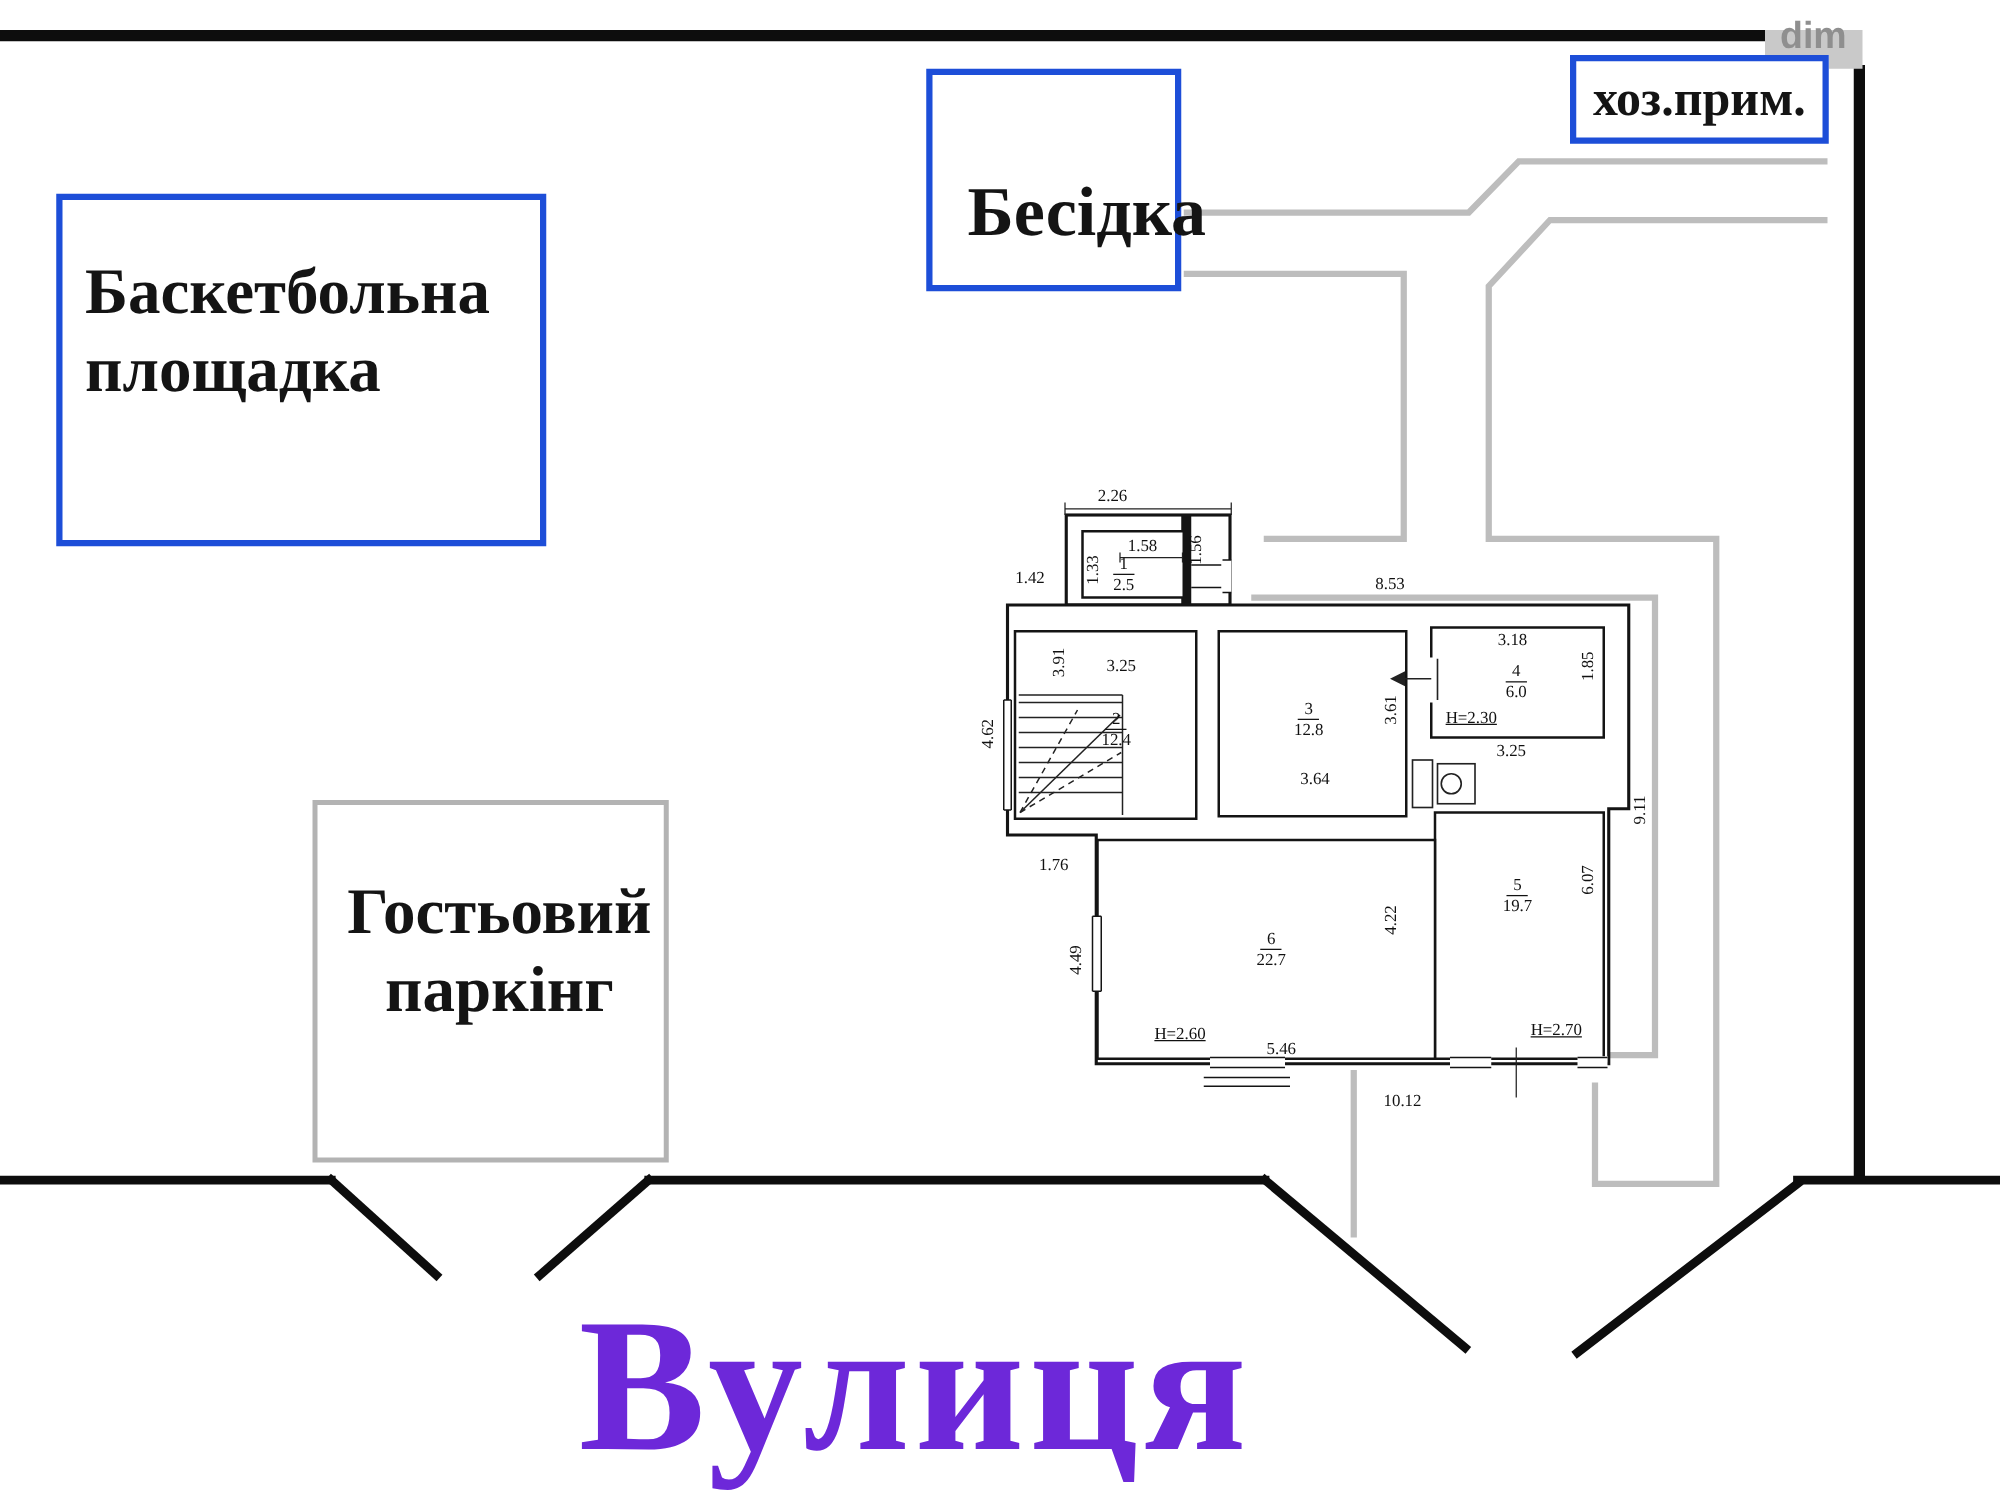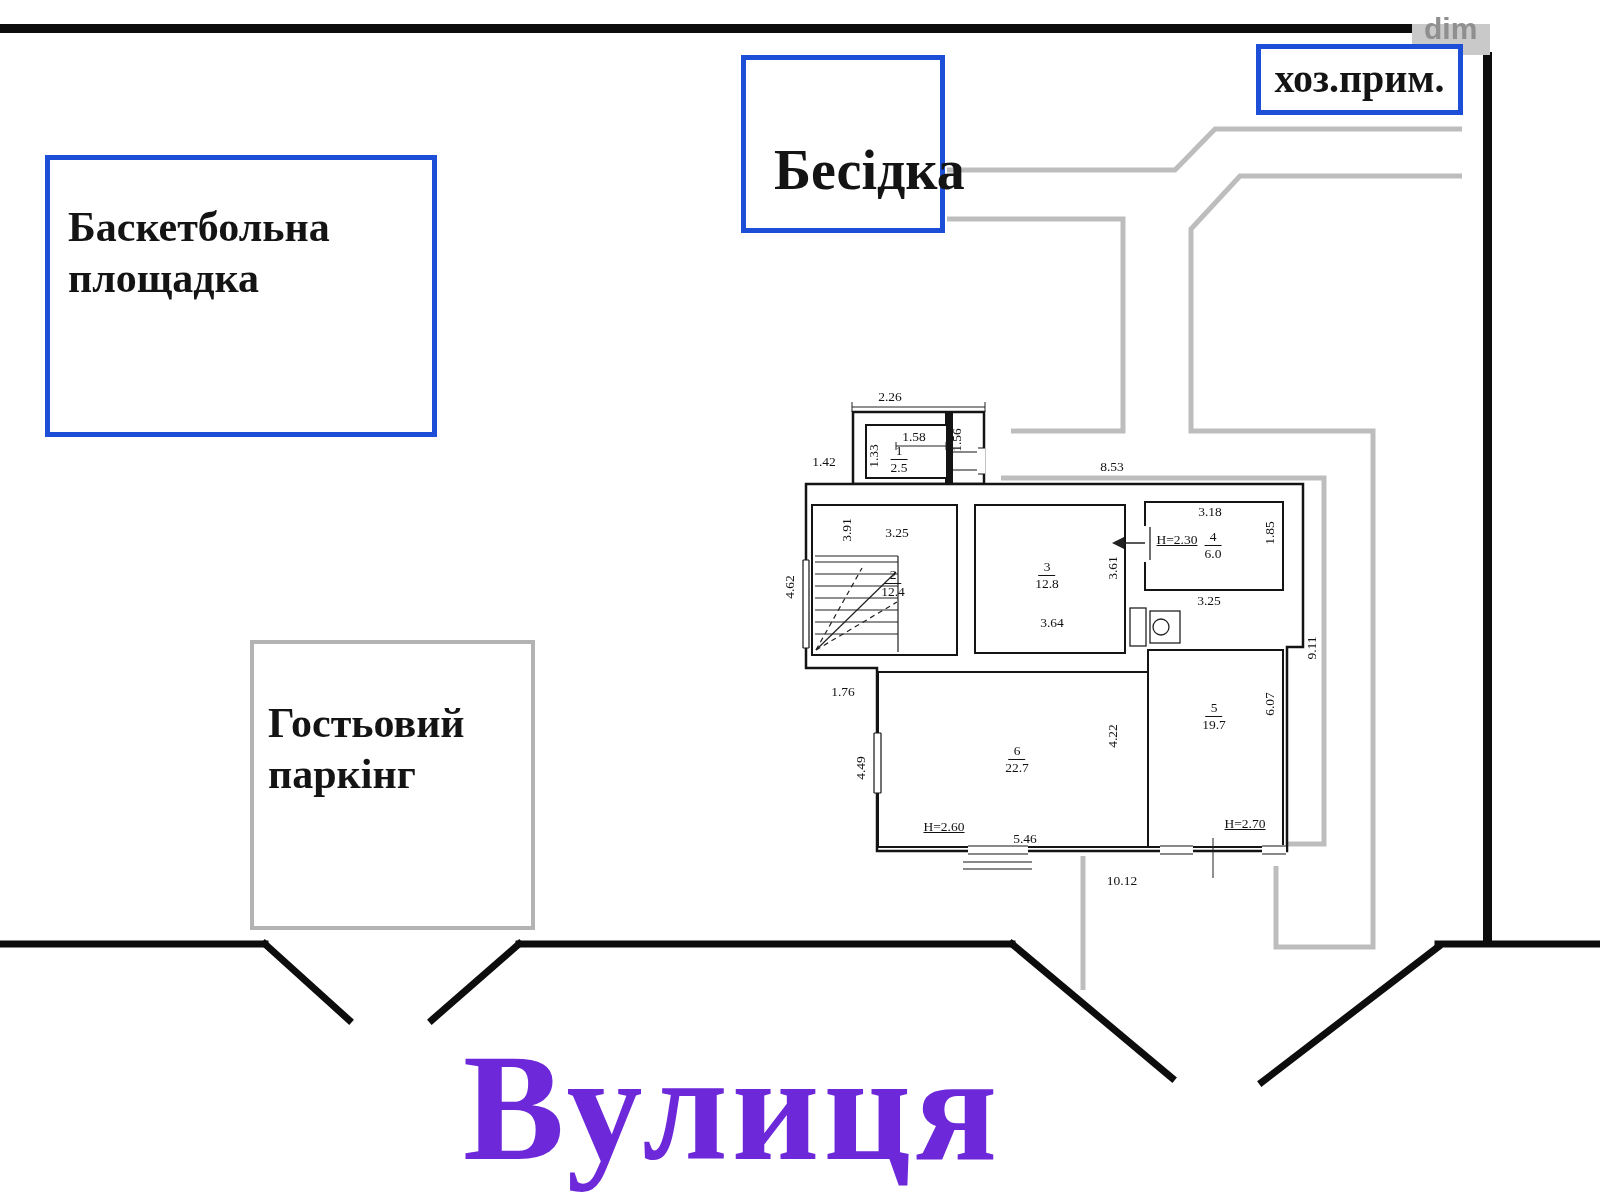--- a/index.html
+++ b/index.html
@@ -5,21 +5,21 @@
   html,body{margin:0;padding:0;background:#ffffff;}
   body{width:1600px;height:1200px;position:relative;overflow:hidden;
        font-family:"Liberation Serif",serif;color:#111;}
   #stage{position:absolute;left:0;top:0;width:1600px;height:1200px;}
   svg{position:absolute;left:0;top:0;}
 
   
   .site-box{position:absolute;box-sizing:border-box;background:#fff;}
   .site-box.black{border:5px solid #1d4ed8;}
   .site-box.gray{border:4px solid #b3b3b3;}
-  .big-label{font-weight:700;font-size:42px;line-height:1.22;color:#141414;
+  .big-label{font-weight:700;font-size:52px;line-height:1.22;color:#141414;
              font-family:"Liberation Serif",serif;white-space:nowrap;}
 
   .street-label{position:absolute;left:463px;top:1032px;
      font:700 152px "Liberation Serif",serif;line-height:1;color:#6d28d9;
      letter-spacing:4px;white-space:nowrap;}
 
   .watermark{position:absolute;left:1424px;top:12px;
      font:700 30px "Liberation Sans",sans-serif;color:#8f8f8f;}
   .watermark-bar{position:absolute;left:1412px;top:24px;width:78px;height:31px;
      background:#c9c9c9;}
@@ -129,21 +129,21 @@
 
   <div class="site-box black" style="left:741px;top:55px;width:204px;height:178px;">
     <div class="big-label" style="padding:76px 0 0 28px;font-size:56px;">Бесідка</div>
   </div>
 
   <div class="site-box black" style="left:1256px;top:44px;width:207px;height:71px;display:flex;align-items:center;justify-content:center;">
     <div class="big-label" style="font-size:40px;">хоз.прим.</div>
   </div>
 
   <div class="site-box gray" style="left:250px;top:640px;width:285px;height:290px;">
-    <div class="big-label" style="padding:54px 0 0 14px;">
+    <div class="big-label" style="padding:54px 0 0 14px;text-align:center;">
       <span>Гостьовий</span><br>
       <span>паркінг</span>
     </div>
   </div>
 
   <div class="street-label">Вулиця</div>
 
   <div class="room-label" style="left:899px;top:459px;">
     <span class="rn">1</span>
     <span class="ra">2.5</span>
@@ -174,21 +174,21 @@
   <span class="dim v" style="left:957px;top:440px;">1.56</span>
   <span class="dim v" style="left:874px;top:456px;">1.33</span>
   <span class="dim" style="left:824px;top:462px;">1.42</span>
   <span class="dim" style="left:1112px;top:467px;">8.53</span>
   <span class="dim v" style="left:847px;top:530px;">3.91</span>
   <span class="dim" style="left:897px;top:533px;">3.25</span>
   <span class="dim v" style="left:790px;top:587px;">4.62</span>
   <span class="dim v" style="left:1113px;top:568px;">3.61</span>
   <span class="dim" style="left:1210px;top:512px;">3.18</span>
   <span class="dim v" style="left:1270px;top:533px;">1.85</span>
-  <span class="dim u" style="left:1177px;top:540px;">H=2.30</span>
+  <span class="dim u" style="left:1177px;top:574px;">H=2.30</span>
   <span class="dim" style="left:1209px;top:601px;">3.25</span>
   <span class="dim" style="left:1052px;top:623px;">3.64</span>
   <span class="dim v" style="left:1312px;top:648px;">9.11</span>
   <span class="dim v" style="left:1270px;top:704px;">6.07</span>
   <span class="dim v" style="left:1113px;top:736px;">4.22</span>
   <span class="dim v" style="left:861px;top:768px;">4.49</span>
   <span class="dim u" style="left:944px;top:827px;">H=2.60</span>
   <span class="dim" style="left:1025px;top:839px;">5.46</span>
   <span class="dim u" style="left:1245px;top:824px;">H=2.70</span>
   <span class="dim" style="left:1122px;top:881px;">10.12</span>

